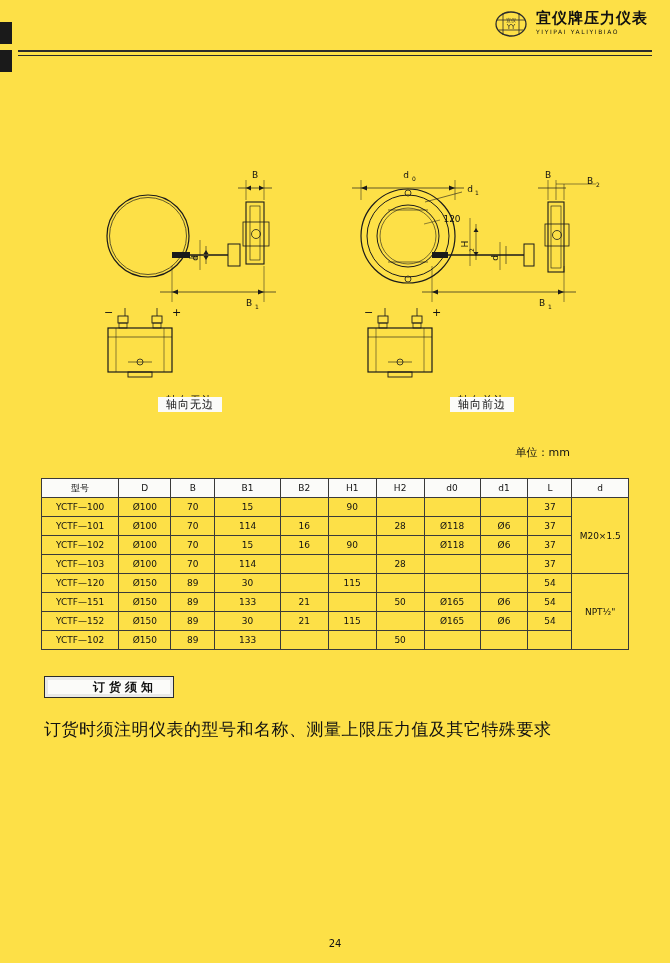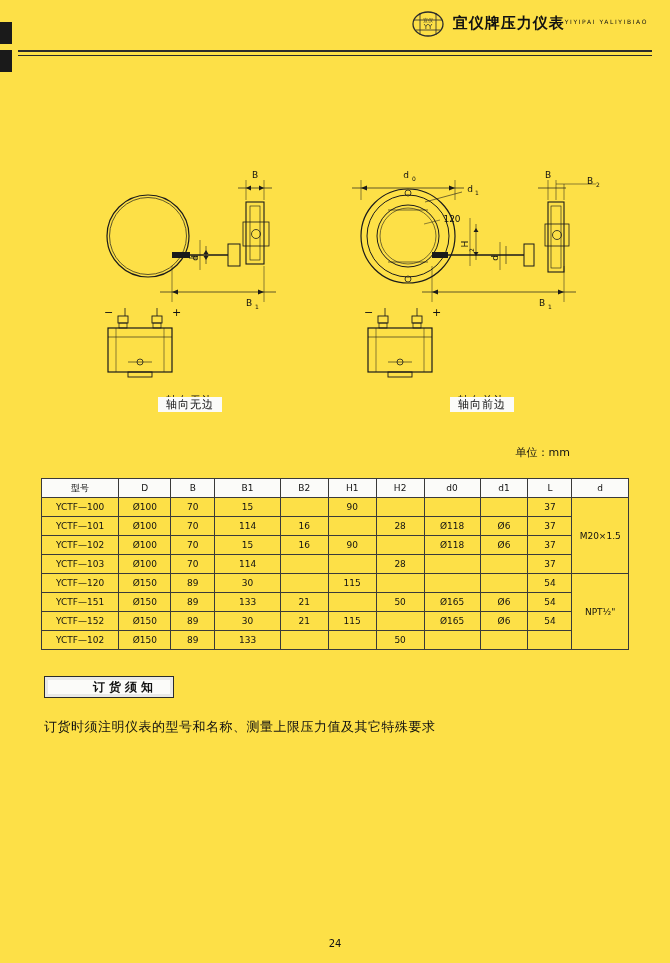--- a/index.html
+++ b/index.html
@@ -52,21 +52,21 @@
     align-items: center;
     gap: 7px;
   }
   .brand-logo {
     width: 36px;
     height: 30px;
     position: relative;
   }
   .brand-text {
     display: flex;
-    flex-direction: row;
+    flex-direction: column;
     align-items: flex-start;
     line-height: 1;
   }
   .brand-cn {
     font-family: "DejaVu Sans", sans-serif;
     font-size: 15px;
     font-weight: bold;
     letter-spacing: 1px;
     color: #111;
   }
@@ -157,21 +157,21 @@
   .notice-title {
     font-size: 12px;
     font-weight: bold;
     letter-spacing: 4px;
     color: #111;
   }
   .notice-body {
     position: absolute;
     left: 44px;
     top: 718px;
-    font-size: 13px;
+    font-size: 17px;
     color: #111;
     letter-spacing: 0.5px;
   }
   
   .page-number {
     position: absolute;
     left: 0;
     right: 0;
     top: 938px;
     text-align: center;

